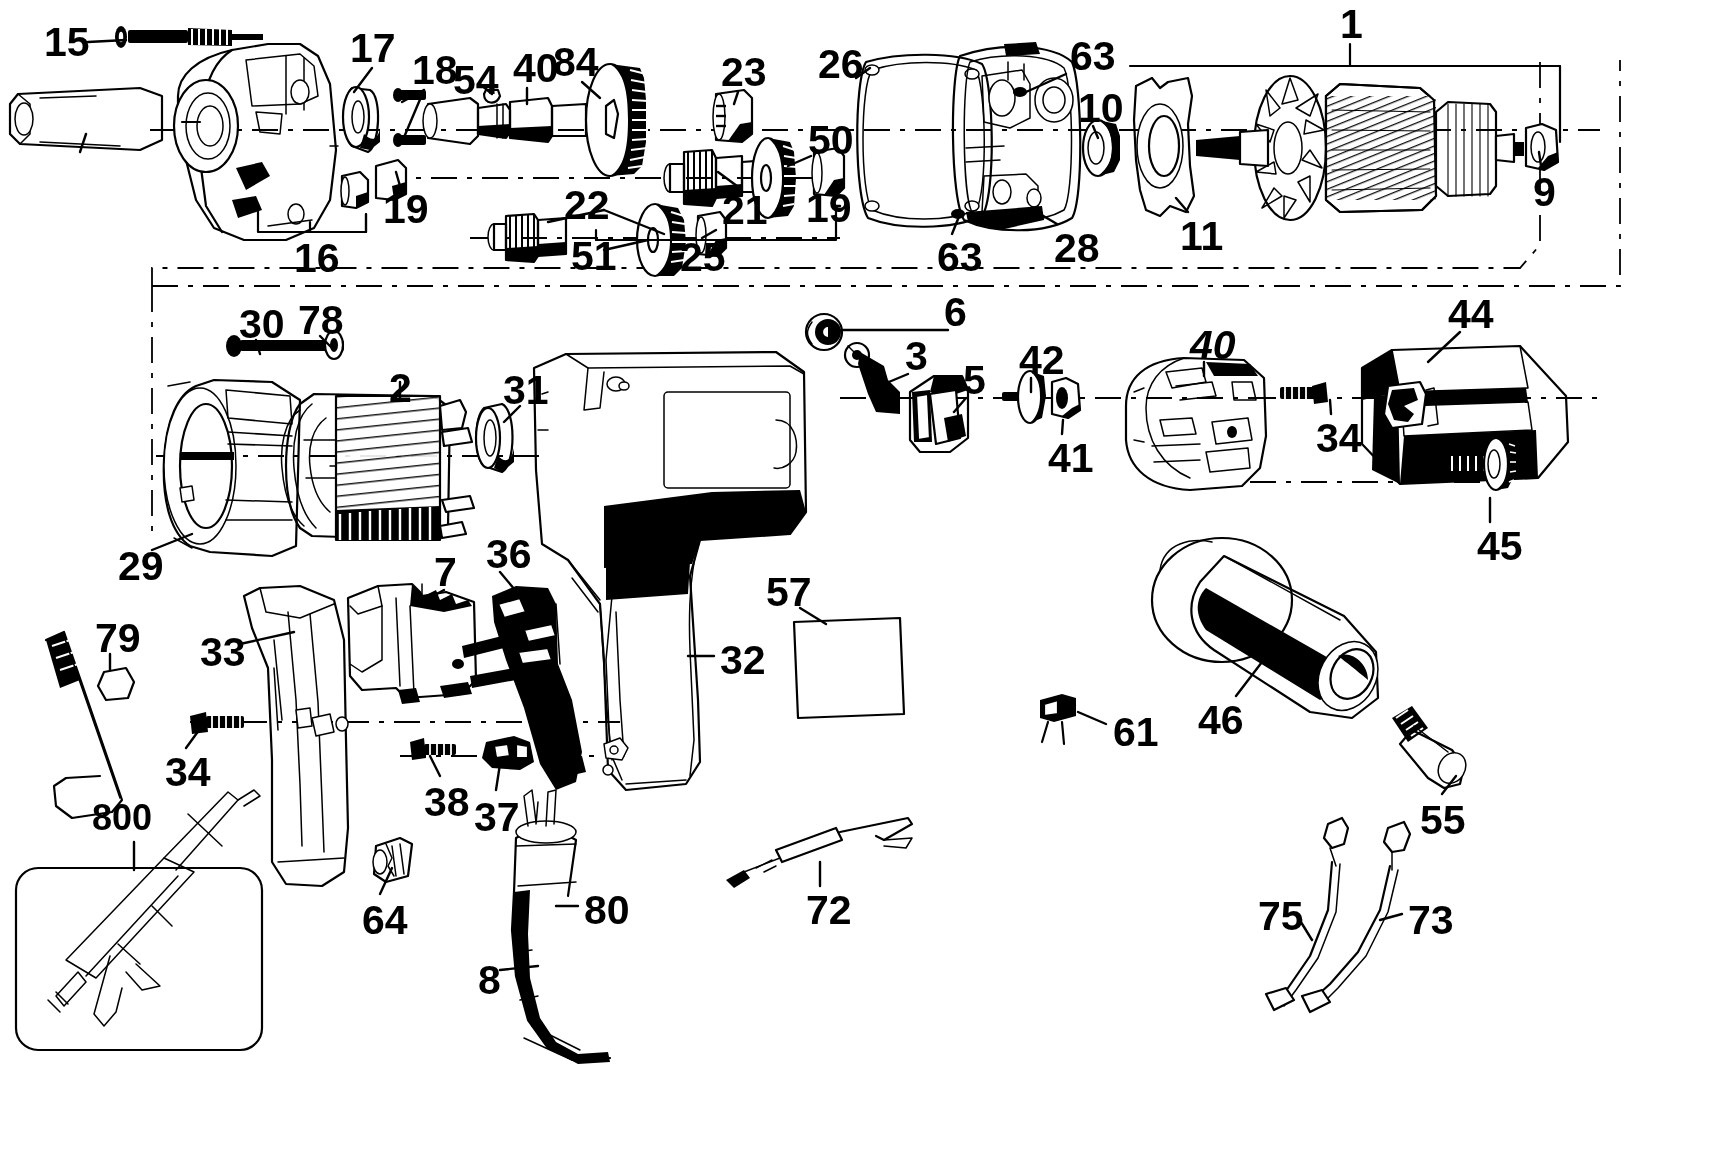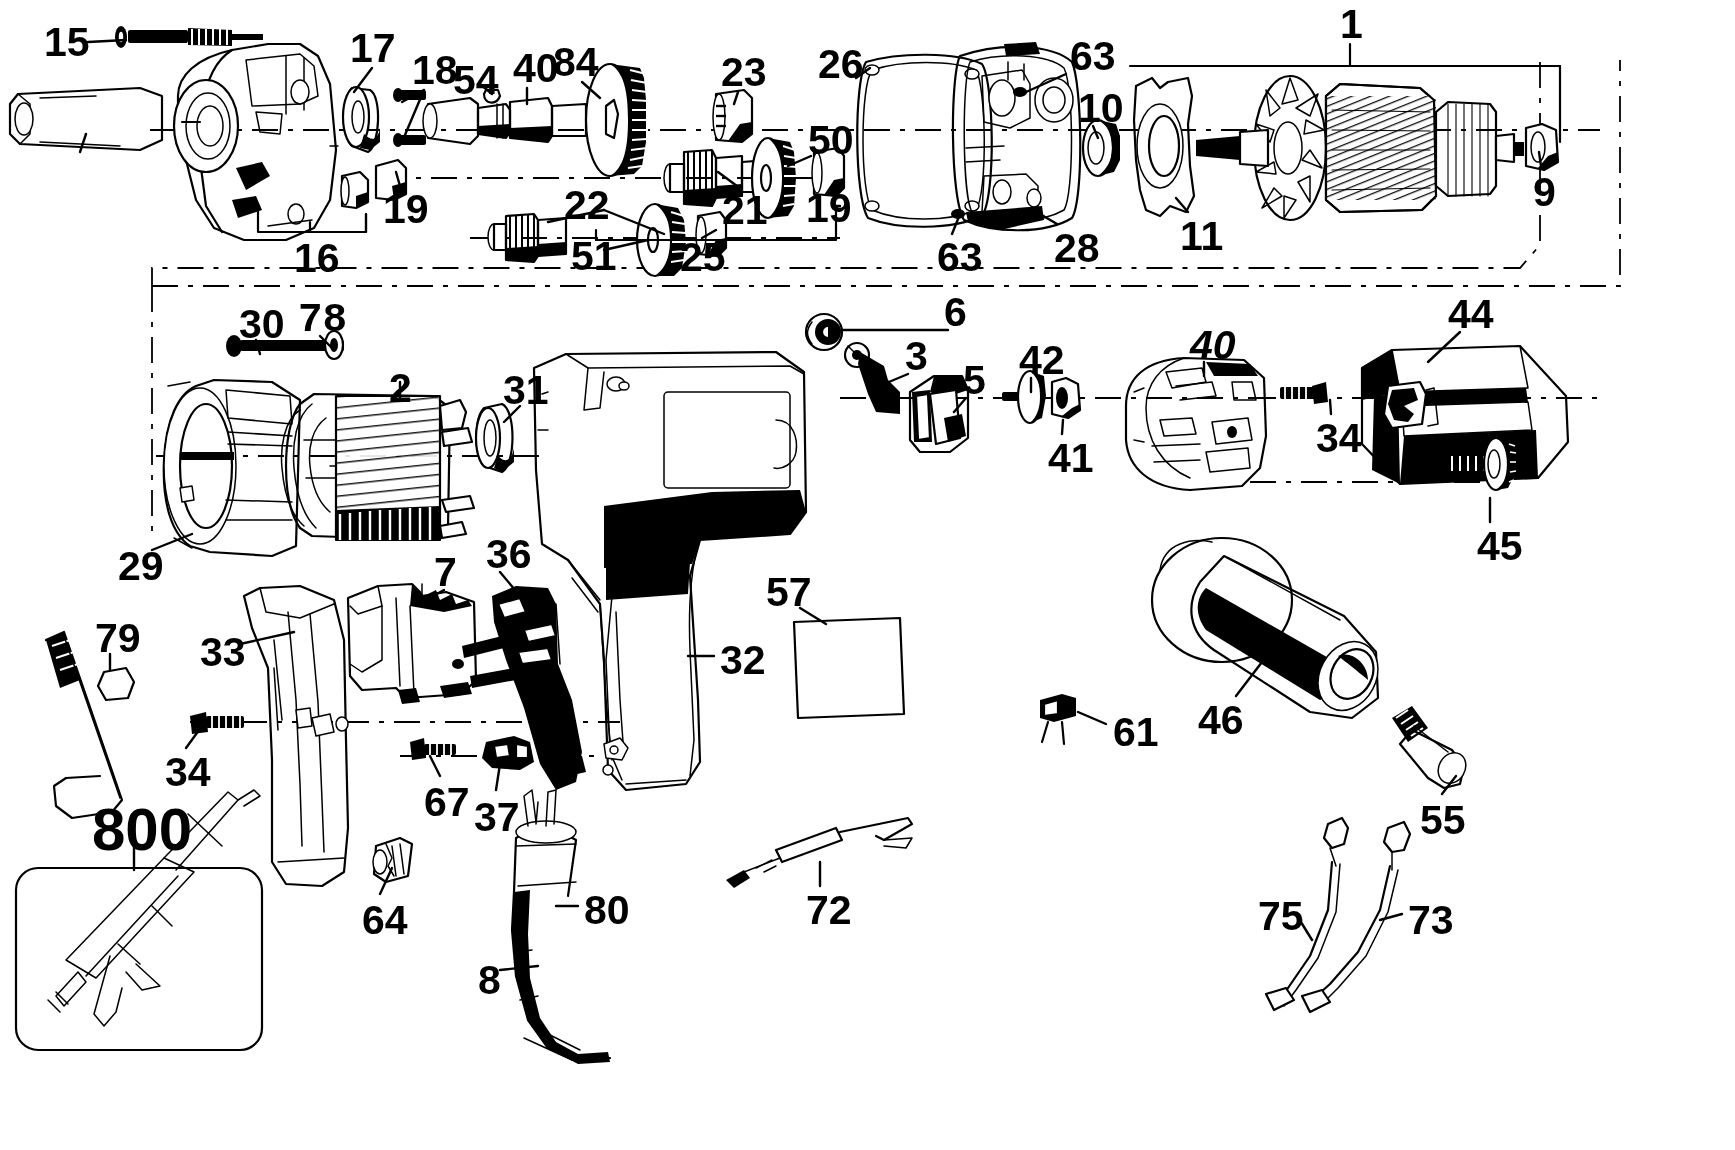--- a/index.html
+++ b/index.html
@@ -15,21 +15,21 @@
   .cal{
     position:absolute;
     font-family:"Liberation Sans", sans-serif;
     font-weight:700;
     color:#000;
     line-height:1;
     white-space:nowrap;
     -webkit-font-smoothing:none;
   }
   .cal.s1{font-size:41px;}
-  .cal.s3{font-size:60px;}
+  .cal.s3{font-size:36px;}
 </style>
 </head>
 <body>
 
 <div id="sheet">
 
   <svg id="art" viewBox="0 0 1735 1150" xmlns="http://www.w3.org/2000/svg">
     <defs>
       <style>
         .ln{fill:none;stroke:#000;stroke-width:2.2;stroke-linecap:round;stroke-linejoin:round;}
@@ -805,41 +805,41 @@
       <div class="cal s1" style="left: 383px; top: 189px;">19</div>
       <div class="cal s1" style="left: 722px; top: 190px;">21</div>
       <div class="cal s1" style="left: 564px; top: 185px;">22</div>
       <div class="cal s1" style="left: 571px; top: 236px;">51</div>
       <div class="cal s1" style="left: 680px; top: 237px;">25</div>
       <div class="cal s1" style="left: 294px; top: 238px;">16</div>
       <div class="cal s1" style="left: 937px; top: 237px;">63</div>
       <div class="cal s1" style="left: 1054px; top: 228px;">28</div>
       <div class="cal s1" style="left: 1180px; top: 216px;">11</div>
       <div class="cal s1" style="left: 239px; top: 304px;">30</div>
-      <div class="cal s1" style="left: 298px; top: 300px; font-family: Liberation Mono, monospace;">78</div>
+      <div class="cal s1" style="left: 298px; top: 300px;">78</div>
       <div class="cal s1" style="left: 389px; top: 368px;">2</div>
       <div class="cal s1" style="left: 503px; top: 370px;">31</div>
       <div class="cal s1" style="left: 944px; top: 292px;">6</div>
       <div class="cal s1" style="left: 905px; top: 336px;">3</div>
       <div class="cal s1" style="left: 963px; top: 360px;">5</div>
       <div class="cal s1" style="left: 1019px; top: 340px;">42</div>
       <div class="cal s1" style="left: 1048px; top: 438px;">41</div>
       <div class="cal s1" style="left: 1190px; top: 325px; font-style: italic;">40</div>
       <div class="cal s1" style="left: 1448px; top: 294px;">44</div>
       <div class="cal s1" style="left: 1316px; top: 418px;">34</div>
       <div class="cal s1" style="left: 1477px; top: 526px;">45</div>
       <div class="cal s1" style="left: 118px; top: 546px;">29</div>
       <div class="cal s1" style="left: 95px; top: 618px;">79</div>
       <div class="cal s1" style="left: 200px; top: 632px;">33</div>
       <div class="cal s1" style="left: 434px; top: 552px;">7</div>
       <div class="cal s1" style="left: 486px; top: 534px;">36</div>
       <div class="cal s1" style="left: 720px; top: 640px;">32</div>
       <div class="cal s1" style="left: 766px; top: 572px; text-align: center;">57</div>
       <div class="cal s1" style="left: 165px; top: 752px;">34</div>
-      <div class="cal s1" style="left: 424px; top: 782px;">67</div>
+      <div class="cal s1" style="left: 424px; top: 782px;">38</div>
       <div class="cal s1" style="left: 474px; top: 797px;">37</div>
       <div class="cal s1" style="left: 1113px; top: 712px;">61</div>
       <div class="cal s1" style="left: 1198px; top: 700px;">46</div>
       <div class="cal s1" style="left: 1420px; top: 800px;">55</div>
       <div class="cal s3" style="left: 92px; top: 800px;">800</div>
       <div class="cal s1" style="left: 362px; top: 900px;">64</div>
       <div class="cal s1" style="left: 584px; top: 890px;">80</div>
       <div class="cal s1" style="left: 478px; top: 960px;">8</div>
       <div class="cal s1" style="left: 806px; top: 890px;">72</div>
       <div class="cal s1" style="left: 1258px; top: 896px;">75</div>

